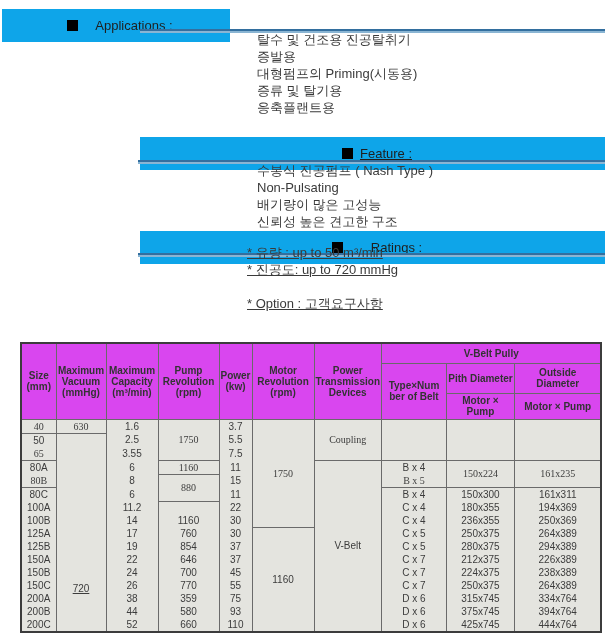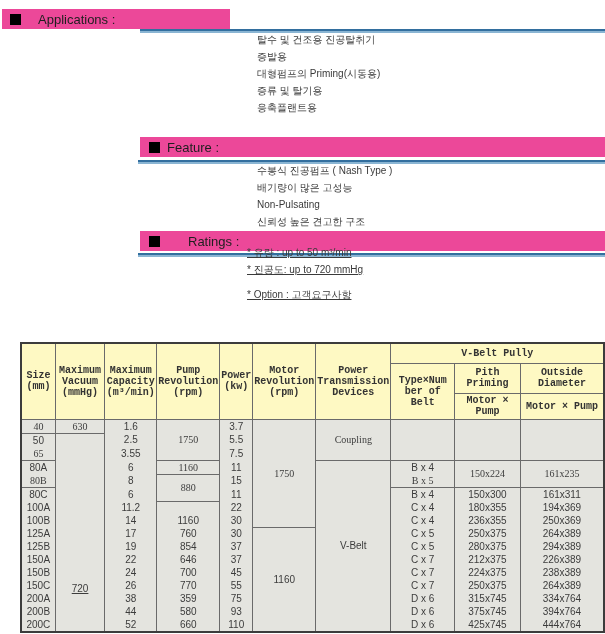--- a/index.html
+++ b/index.html
@@ -2,54 +2,55 @@
 <html><head>
 <meta charset="utf-8">
 <style>
   html,body{margin:0;padding:0;}
   body{
     width:605px;height:634px;position:relative;background:#ffffff;
     font-family:"Liberation Sans","DejaVu Sans",sans-serif;
     overflow:hidden;
   }
   .bar{
-    position:absolute;height:20px;background:#ec4899;
+    position:absolute;height:33px;background:#0ea5e9;
     display:flex;align-items:center;font-size:13px;color:#1f1f1f;
     white-space:nowrap;
+    justify-content:center;
   }
   .sq{width:11px;height:11px;background:#000;flex:0 0 auto;}
   .bar-apps{left:2px;top:9px;width:228px;}
   .bar-apps .sq{margin-left:8px;}
   .bar-apps .bar-label{margin-left:17px;}
-  .bar-feature{left:140px;top:137px;width:465px;}
+  .bar-feature{left:140px;top:137px;width:465px;text-decoration:underline;}
   .bar-ratings{left:140px;top:231px;width:465px;gap:21px;}
   .bar-feature .sq,.bar-ratings .sq{margin-left:9px;}
   .bar-feature .bar-label,.bar-ratings .bar-label{margin-left:7px;}
   .rule{
     position:absolute;height:4px;
     background:linear-gradient(to bottom,#336f9f 0,#336f9f 55%,#8ab5d3 55%,#8ab5d3 100%);
   }
   .rule-1{left:140px;top:29px;width:465px;}
   .rule-2{left:138px;top:160px;width:467px;}
   .rule-3{left:138px;top:253px;width:467px;}
-  .list{position:absolute;font-size:10px;color:#3a3a3a;line-height:17px;white-space:nowrap;}
+  .list{position:absolute;font-size:13px;color:#3a3a3a;line-height:17px;white-space:nowrap;}
   .list-apps{left:257px;top:31px;}
   .list-feature{left:257px;top:162px;}
   .list-ratings{left:247px;top:244px;text-decoration:underline;}
-  .list-ratings .opt{margin-top:8px;}
+  .list-ratings .opt{margin-top:17px;}
 
   .tbl{
     position:absolute;left:20px;top:342px;
     border-collapse:collapse;table-layout:fixed;
     background:#e4e4df;border:2px solid #3c3c3c;
   }
   .tbl th{
-    background:#fef9c3;border:1px solid #6a6a6a;
+    background:#d946ef;border:1px solid #6a6a6a;
     font-size:10px;font-weight:bold;color:#333333;
-    white-space:pre-line;line-height:11px;padding:1px;text-align:center;font-family:Liberation Mono, monospace;
+    white-space:pre-line;line-height:11px;padding:1px;text-align:center;
   }
   .tbl td{
     border-left:1px solid #6a6a6a;
     font-size:10px;color:#3c3c3c;text-align:center;
     padding:0;line-height:13px;white-space:nowrap;overflow:hidden;
   }
   .tbl td.bb{border-bottom:1px solid #6a6a6a;font-family:Liberation Serif, serif;}
   .tbl tr.hr1{height:20px;}
   .tbl tr.hr2{height:30px;}
   .tbl tr.hr3{height:26px;}
@@ -72,22 +73,22 @@
   <div>응축플랜트용</div>
 </div>
 
 <div class="bar bar-feature">
   <span class="sq"></span>
   <span class="bar-label">Feature :</span>
 </div>
 <div class="rule rule-2"></div>
 <div class="list list-feature">
   <div>수봉식 진공펌프 ( Nash Type )</div>
+  <div>Non-Pulsating</div>
   <div>배기량이 많은 고성능</div>
-  <div>Non-Pulsating</div>
   <div>신뢰성 높은 견고한 구조</div>
 </div>
 
 <div class="bar bar-ratings">
   <span class="sq"></span>
   <span class="bar-label">Ratings :</span>
 </div>
 <div class="rule rule-3"></div>
 <div class="list list-ratings">
   <div>* 유량 : up to 50 m³/min</div>
@@ -127,21 +128,21 @@
 Revolution
 (rpm)</th>
       <th rowspan="3">Power
 Transmission
 Devices</th>
       <th colspan="3">V-Belt Pully</th>
     </tr>
     <tr class="hr2">
       <th rowspan="2">Type×Num
 ber of Belt</th>
-      <th>Pith Priming</th>
+      <th>Pith Diameter</th>
       <th>Outside
 Diameter</th>
     </tr>
     <tr class="hr3">
       <th>Motor × Pump</th>
       <th>Motor × Pump</th>
     </tr>
   </thead>
   <tbody>
     <tr class="body-row">

